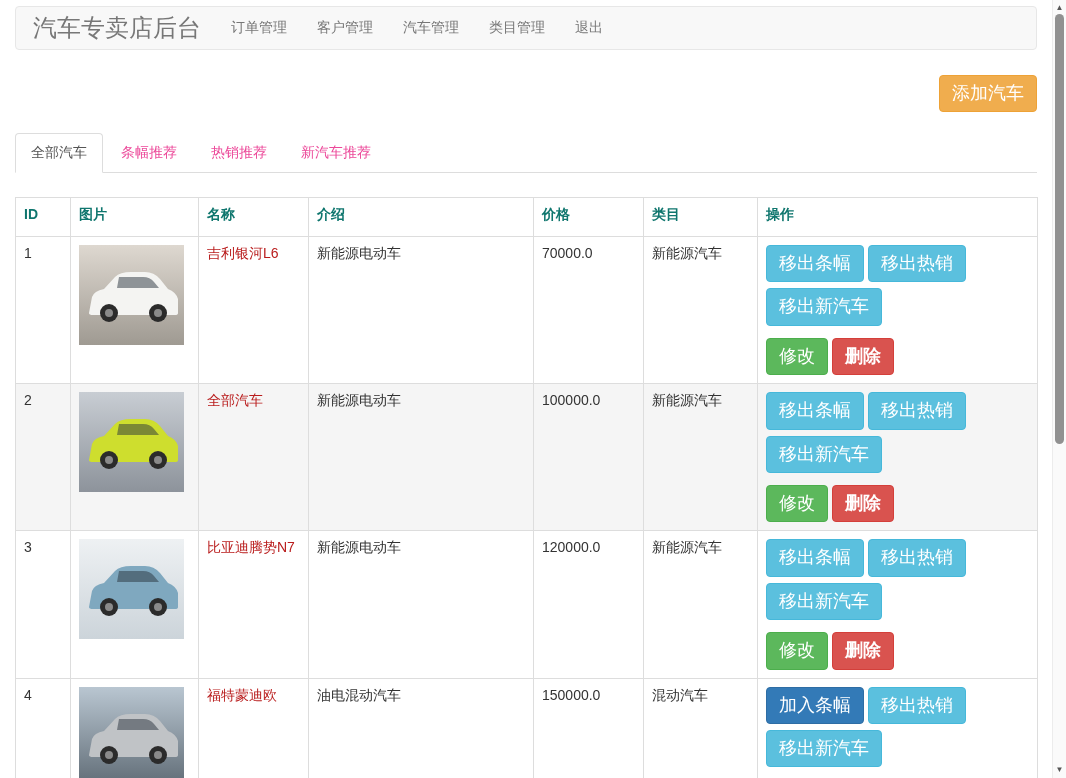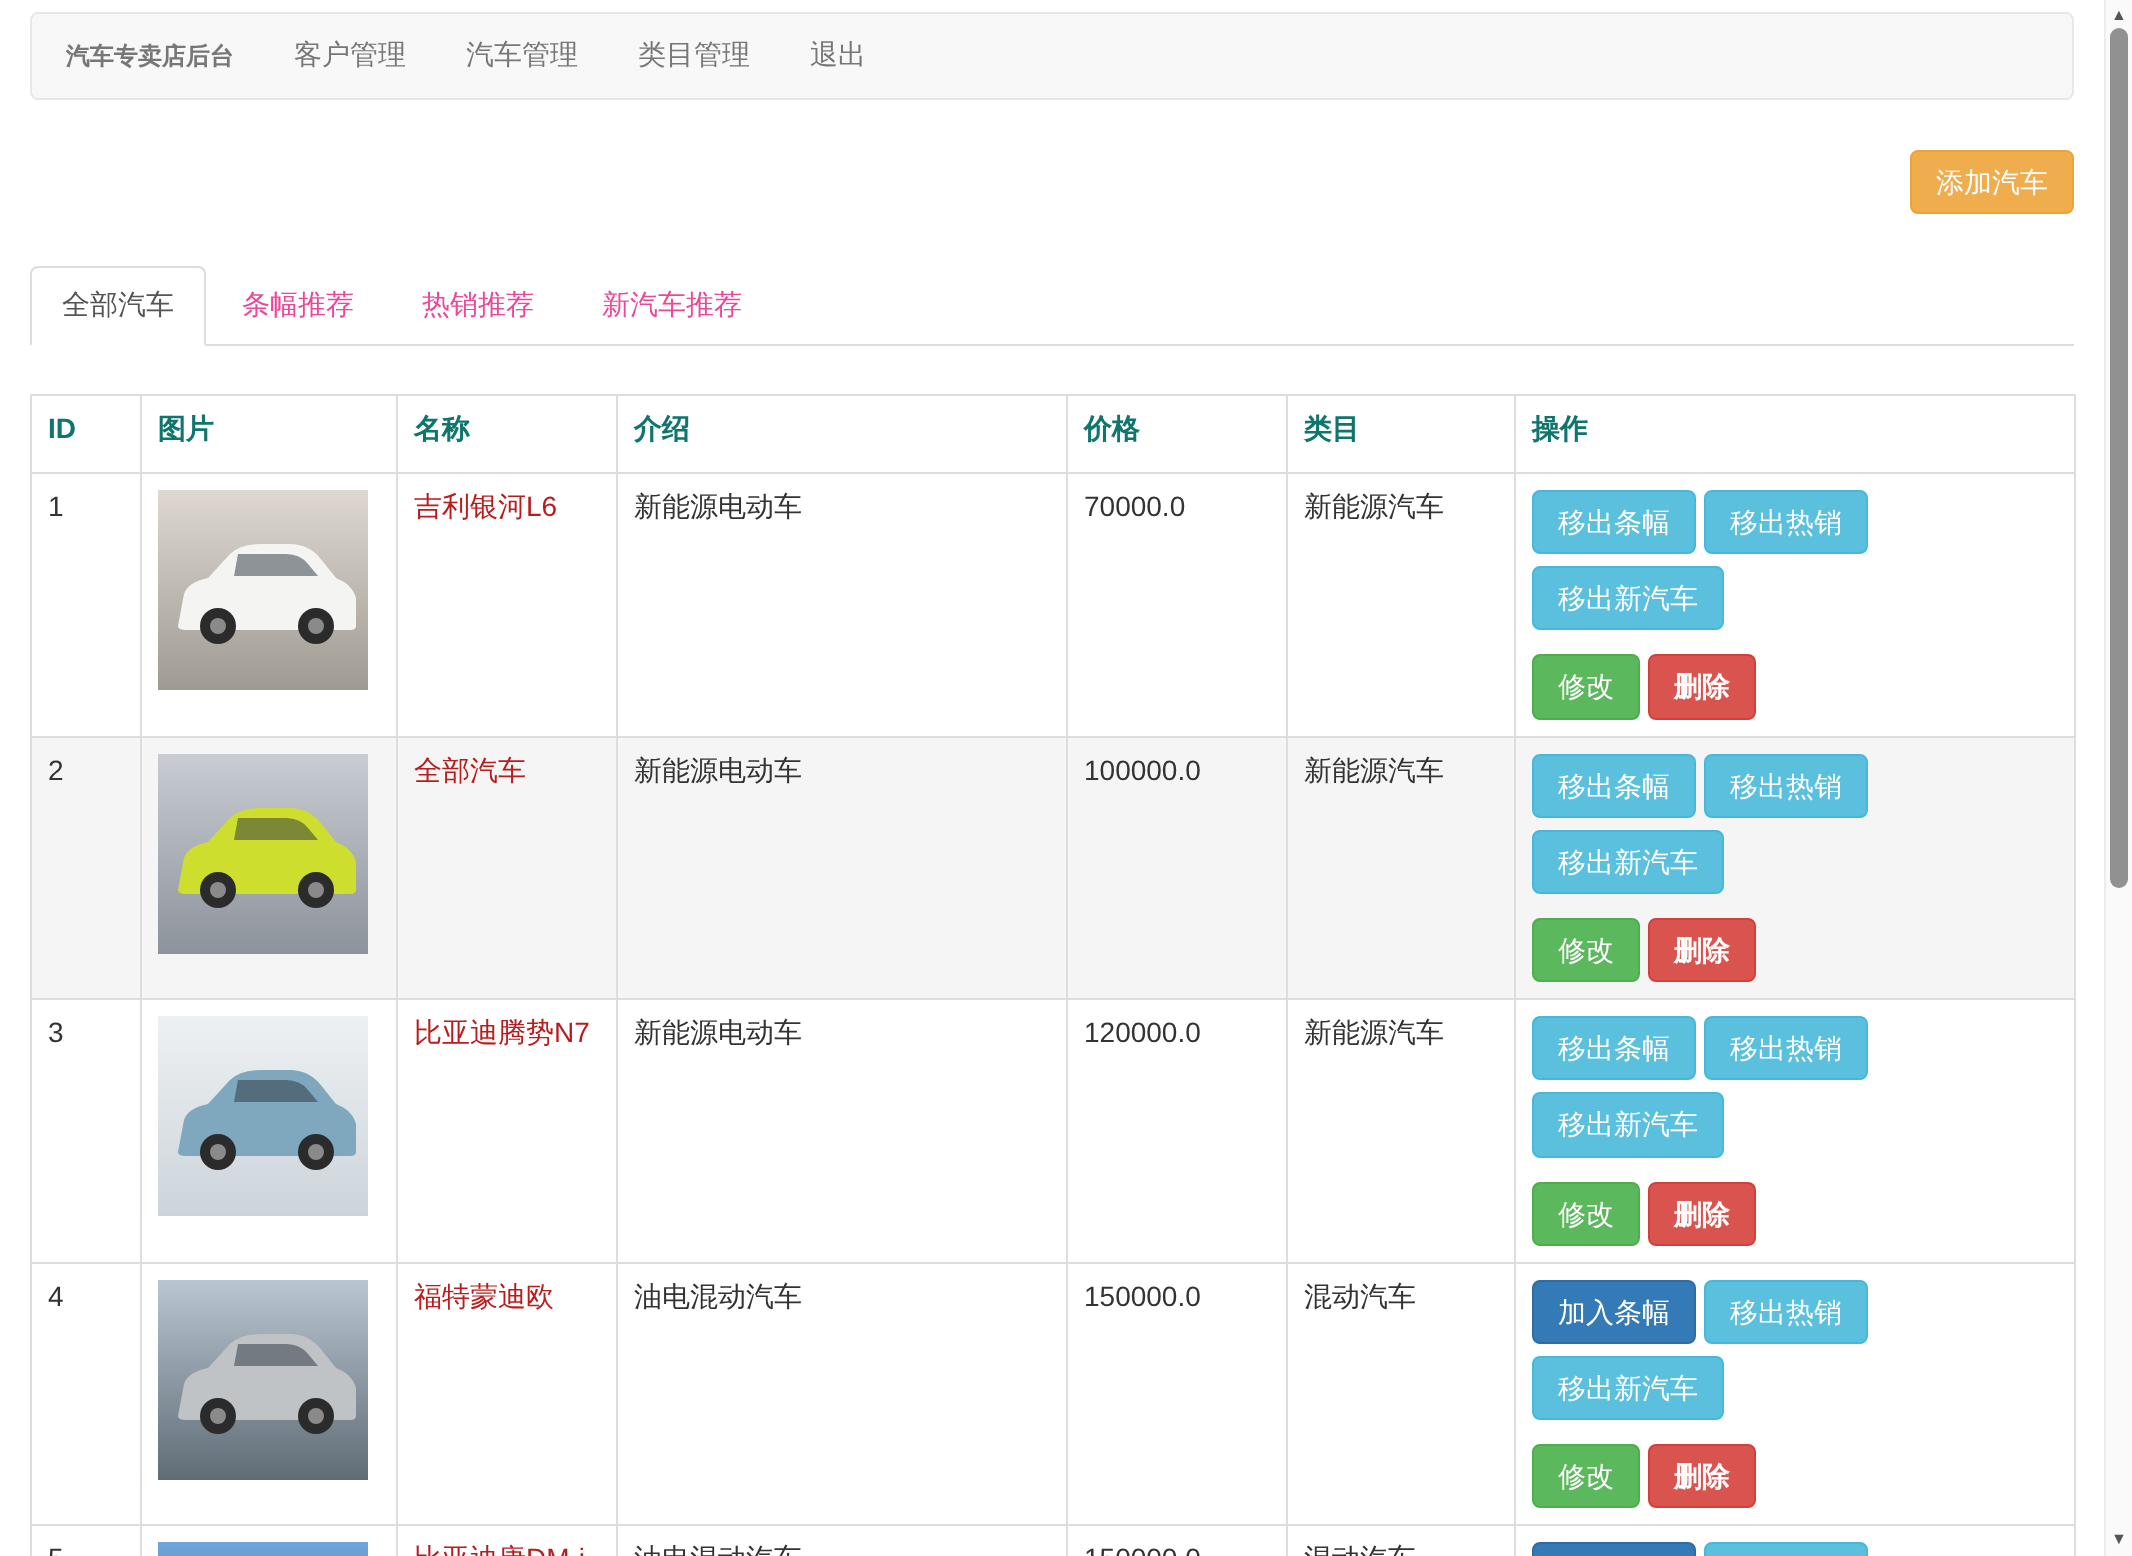--- a/index.html
+++ b/index.html
@@ -3,28 +3,28 @@
 <meta charset="utf-8">
 <style>
   * { margin:0; padding:0; box-sizing:border-box; }
   html,body { width:1066px; height:778px; overflow:hidden; background:#fff;
     font-family:"Liberation Sans","DejaVu Sans",sans-serif; font-size:14px; color:#333; }
   .viewport { position:absolute; left:0; top:0; width:1052px; height:778px; padding:6px 15px 0 15px; overflow:hidden; }
 
   
   .navbar { height:44px; background:#f8f8f8; border:1px solid #e7e7e7; border-radius:4px;
     display:flex; align-items:center; padding:0 2px; }
-  .brand { font-size:12px; color:#777; padding:0 15px; cursor:pointer;font-weight:bold; }
+  .brand { font-size:24px; color:#777; padding:0 15px; cursor:pointer; }
   .nav-item { font-size:14px; color:#777; padding:14px 15px; text-decoration:none; cursor:pointer; display:block; }
 
   
   .toolbar { margin-top:25px; text-align:right; height:32px; }
 
   
-  .btn { display:inline-block; padding:6px 12px; font-size:14px; line-height:1.3; text-align:center;
+  .btn { display:inline-block; padding:6px 12px; font-size:18px; line-height:1.3; text-align:center;
     border:1px solid transparent; border-radius:4px; color:#fff; cursor:pointer;
     font-family:inherit; white-space:nowrap; }
   .btn-warning { background:#f0ad4e; border-color:#eea236; }
   .btn-info    { background:#5bc0de; border-color:#46b8da; }
   .btn-primary { background:#337ab7; border-color:#2e6da4; }
   .btn-success { background:#5cb85c; border-color:#4cae4c; }
   .btn-danger  { background:#d9534f; border-color:#d43f3a;font-weight:bold; }
 
   
   .tabs { margin-top:26px; border-bottom:1px solid #ddd; display:flex; align-items:flex-start; }
@@ -58,20 +58,21 @@
   .sb-arrow.down { bottom:0; }
   .sb-thumb { position:absolute; left:2px; width:9px; top:14px; height:430px; background:#919191; border-radius:5px; cursor:pointer; }
 </style>
 </head>
 <body>
 
 <div class="viewport">
 
   <nav class="navbar">
     <span class="brand">汽车专卖店后台</span>
+    <a class="nav-item">订单管理</a>
     <a class="nav-item">客户管理</a>
     <a class="nav-item">汽车管理</a>
     <a class="nav-item">类目管理</a>
     <a class="nav-item">退出</a>
   </nav>
 
   <div class="toolbar">
     <button class="btn btn-warning">添加汽车</button>
   </div>
 

